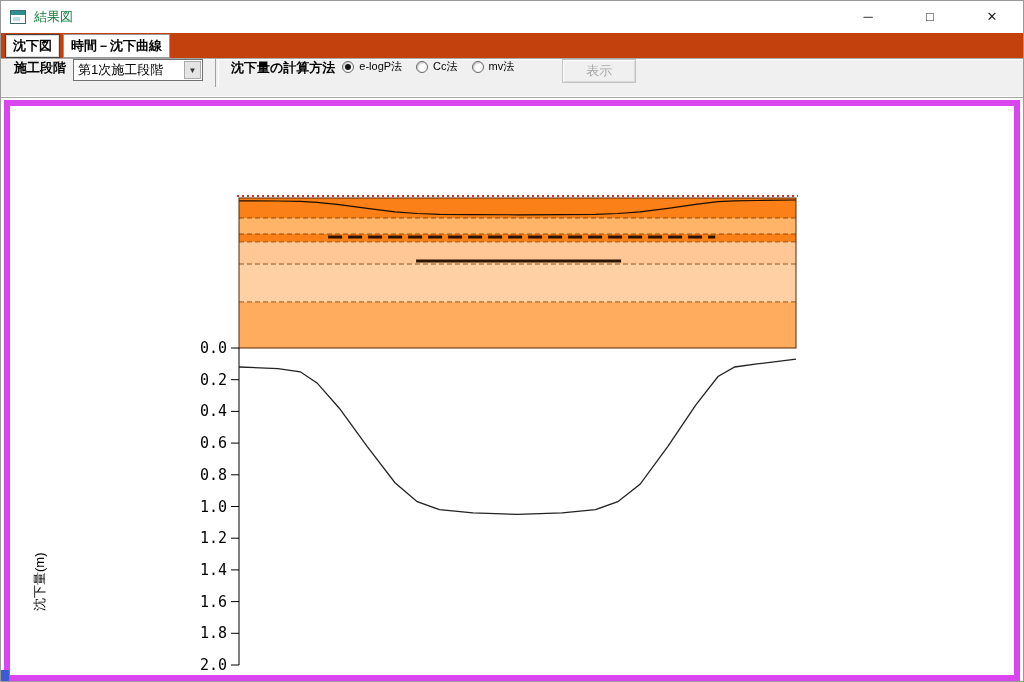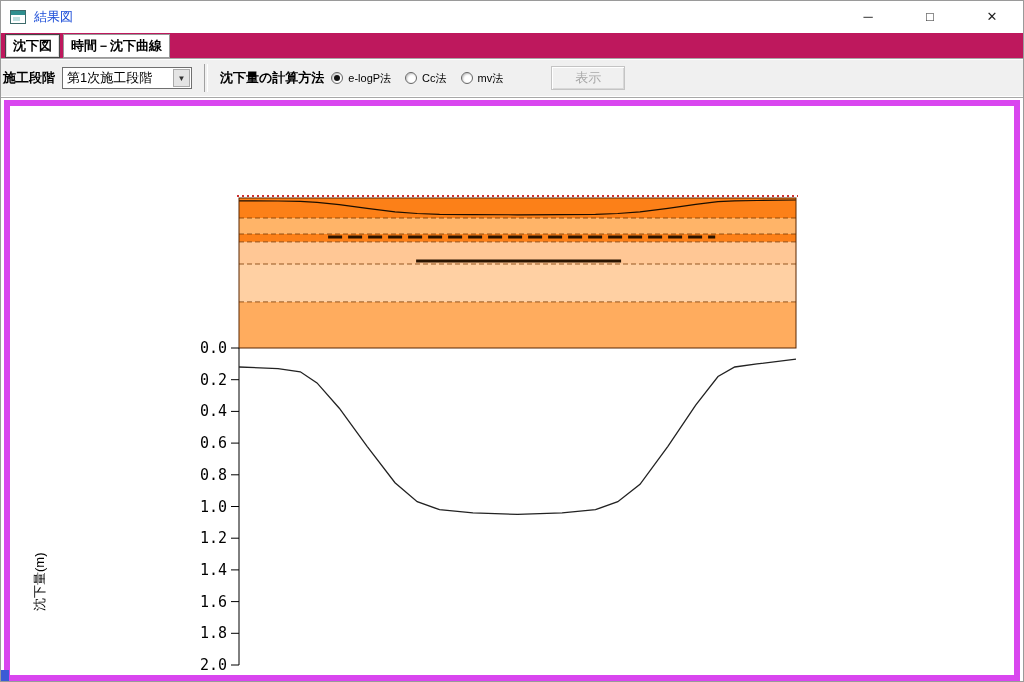--- a/index.html
+++ b/index.html
@@ -5,32 +5,32 @@
   html,body{margin:0;padding:0;}
   body{
     width:1024px;height:682px;position:relative;overflow:hidden;
     font-family:"Liberation Sans",sans-serif;background:#fff;
   }
   .window{position:absolute;inset:0;border:1px solid #9a9a9a;box-sizing:border-box;background:#fff;}
 
   
   .titlebar{height:32px;display:flex;align-items:center;padding-left:9px;background:#fff;}
   .app-icon{width:16px;height:14px;margin-right:8px;display:inline-flex;}
-  .title{font-size:13px;color:#1d4ed8;}
+  .title{font-size:13px;color:#15803d;}
   .win-controls{margin-left:auto;display:flex;}
   .win-btn{width:62px;text-align:center;font-size:13px;color:#222;cursor:pointer;line-height:32px;}
 
   
-  .tabbar{height:25px;display:flex;align-items:center;padding-left:4px;background:#be185d;}
+  .tabbar{height:25px;display:flex;align-items:center;padding-left:4px;background:#c2410c;}
   .tab{font-size:13px;font-weight:bold;padding:2px 7px;border:1px solid #999;background:#fff;margin-right:3px;cursor:pointer;}
   .tab.active{border:1px solid #444;box-shadow:0 0 0 1px #ddd inset;}
 
   
   .toolbar{
-    height:38px;background:#f0f0f0;display:flex;align-items:center;padding:0 2px;
+    height:38px;background:#f0f0f0;display:flex;align-items:flex-start;padding:0 13px;
     border-top:1px solid #a8a8a8;border-bottom:1px solid #a8a8a8;
     box-shadow:inset 0 1px 0 #fff, inset 0 -1px 0 #fff;
   }
   .tb-label{font-size:13px;font-weight:bold;margin-right:7px;white-space:nowrap;}
   .combo{width:130px;height:22px;background:#fff;border:1px solid #707070;display:flex;align-items:center;box-sizing:border-box;cursor:pointer;}
   .combo-text{flex:1;font-size:13px;padding-left:4px;white-space:nowrap;overflow:hidden;}
   .combo-btn{width:17px;height:18px;margin-right:1px;background:#e4e4e4;border:1px solid #aaa;font-size:8px;display:flex;align-items:center;justify-content:center;color:#333;box-sizing:border-box;}
   .vsep{width:2px;height:28px;border-left:1px solid #a0a0a0;border-right:1px solid #fff;margin:0 12px;}
   .radio-opt{display:flex;align-items:center;font-size:11px;margin-right:14px;gap:5px;cursor:pointer;white-space:nowrap;}
   .radio-dot{width:12px;height:12px;border-radius:50%;border:1px solid #666;background:#fff;position:relative;box-shadow:inset 1px 1px 2px rgba(0,0,0,.25);box-sizing:border-box;}

